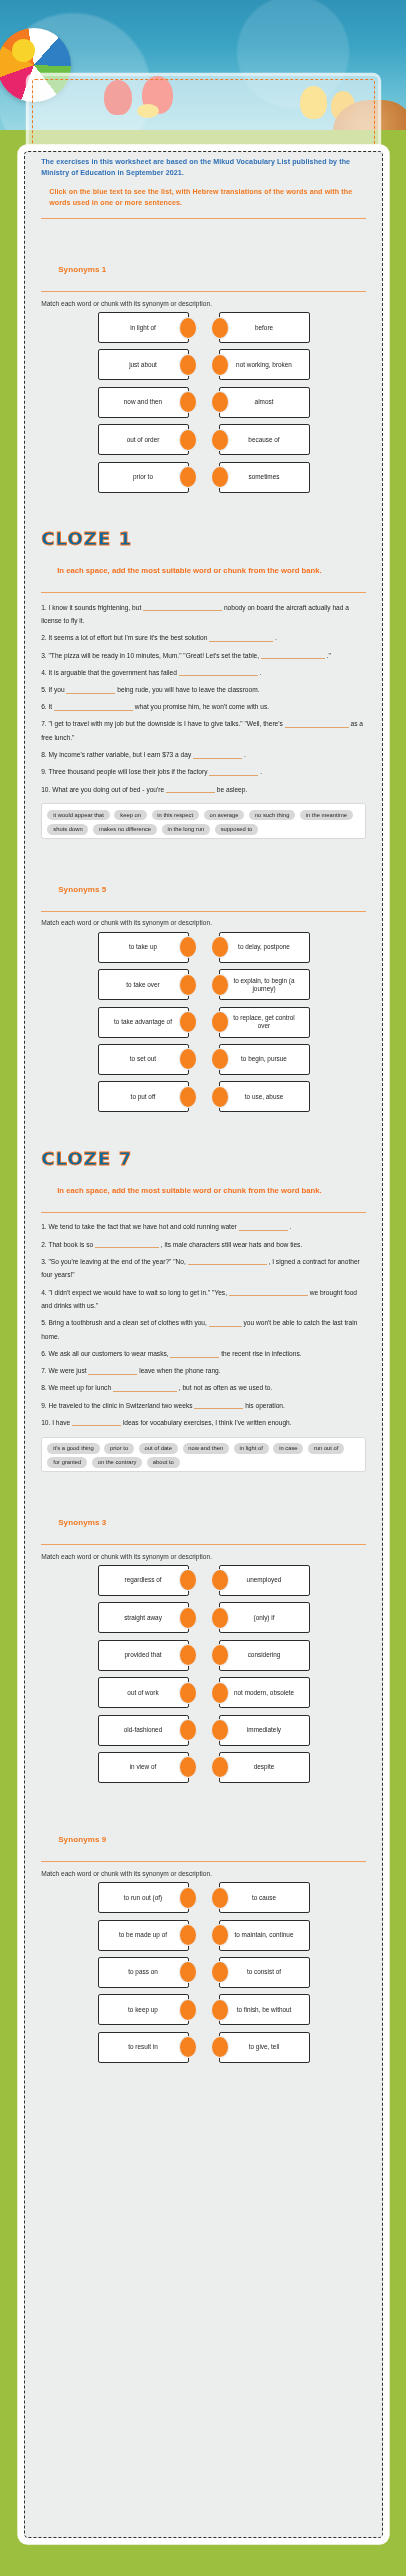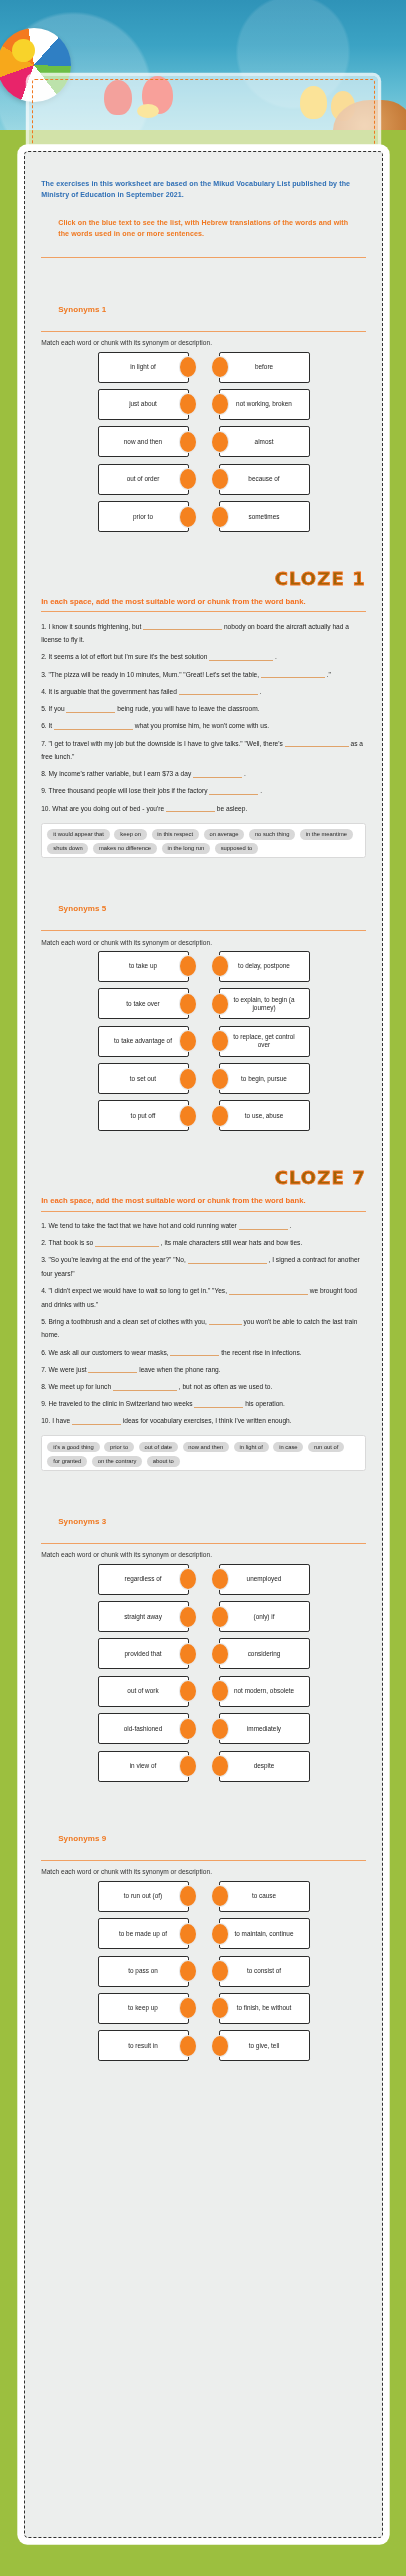--- a/index.html
+++ b/index.html
@@ -69,52 +69,51 @@
     position:absolute; left:21px; top:148px; width:365px; height:2393px;
     background:#ffffff;
     border-radius:6.4px;
     box-shadow:0 0 0 3.7px #ffffff;
   }
   .sheet-inner {
     position:absolute; inset:3.2px;
     border:1.1px dashed #2f2f2f;
     border-radius:4.2px;
     background:#eceeed;
-    padding:27px 16px 18px 16px;
+    padding:5px 16px 18px 16px;
     overflow:hidden;
   }
   
   .intro-blue {
     color:#2f6fb5; font-size:7.1px; font-weight:bold;
     line-height:1.55; margin:0 0 6.4px 0; letter-spacing:0.1px;
   }
   .intro-orange {
     color:#f07820; font-size:7.1px; font-weight:bold;
-    line-height:1.55; margin:17px; letter-spacing:0.1px;
+    line-height:1.55; margin:8px; letter-spacing:0.1px;
   }
   .rule { height:1.1px; background:#f0a063; margin:8.5px 0 11.6px 0; }
   .rule-thin { height:1.1px; background:#f0a063; margin:4.2px 0 7.4px 0; }
   
   .sec-title {
     color:#f07820; font-size:8px; font-weight:bold;
     margin:17px; letter-spacing:0.1px;
   }
   .cloze-title {
-    color:#a16207; font-size:18px; font-weight:bold;
+    color:#0369a1; font-size:18px; font-weight:bold;
     letter-spacing:1.1px; margin:0 0 7.4px 0;
     font-family:"DejaVu Sans", sans-serif;
-    text-align:right;
     -webkit-text-stroke:0.8px #f4701f;
   }
   .instr {
     color:#333333; font-size:6.6px; margin:0 0 5.3px 0;
   }
   .instr-orange {
     color:#f4701f; font-size:7.7px; font-weight:bold;
-    line-height:1.45; margin:0;
+    line-height:1.45; margin:16px;
   }
   .spacer-lg { height:29px; }
   .spacer-md { height:18px; }
   
   .match-list { margin:1.1px 0 0 0; }
   .match-row {
     display:flex; justify-content:center; align-items:center;
     gap:30px; margin-bottom:6.4px;
   }
   .mbox {

